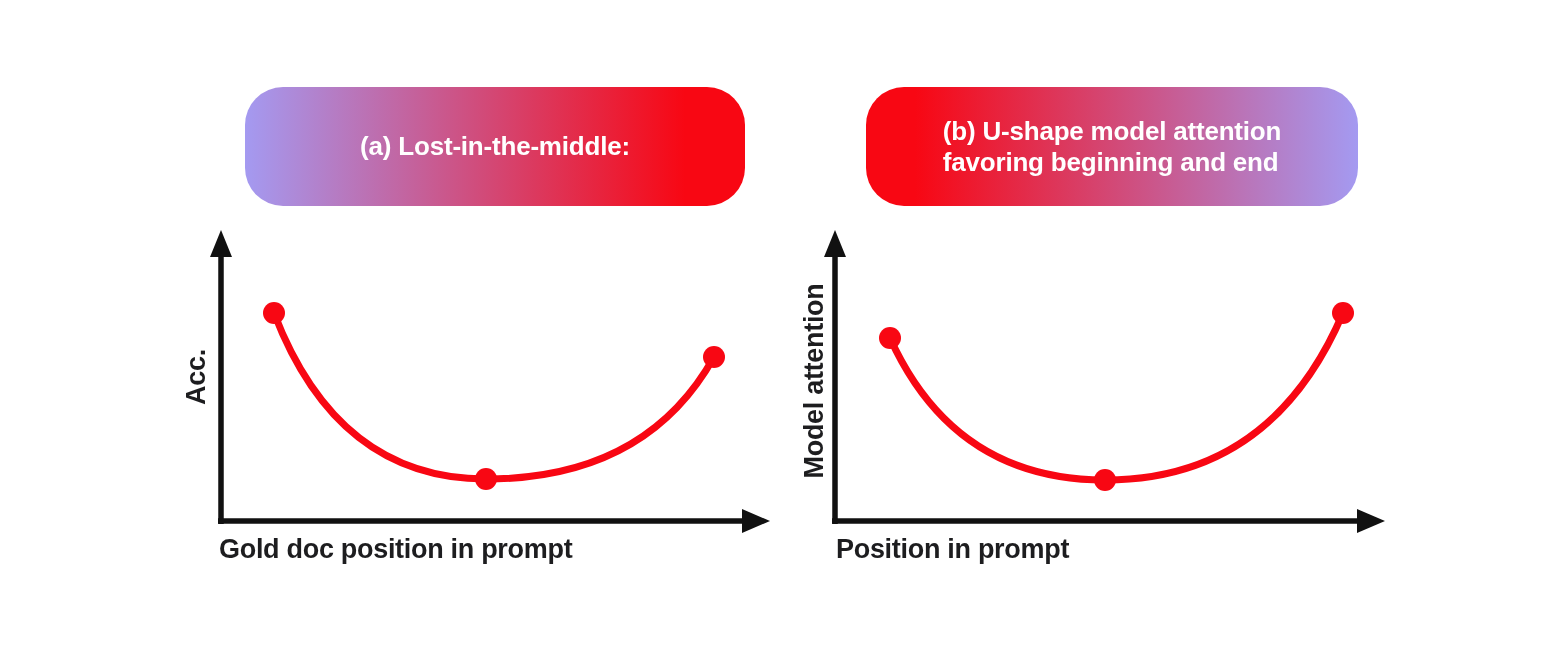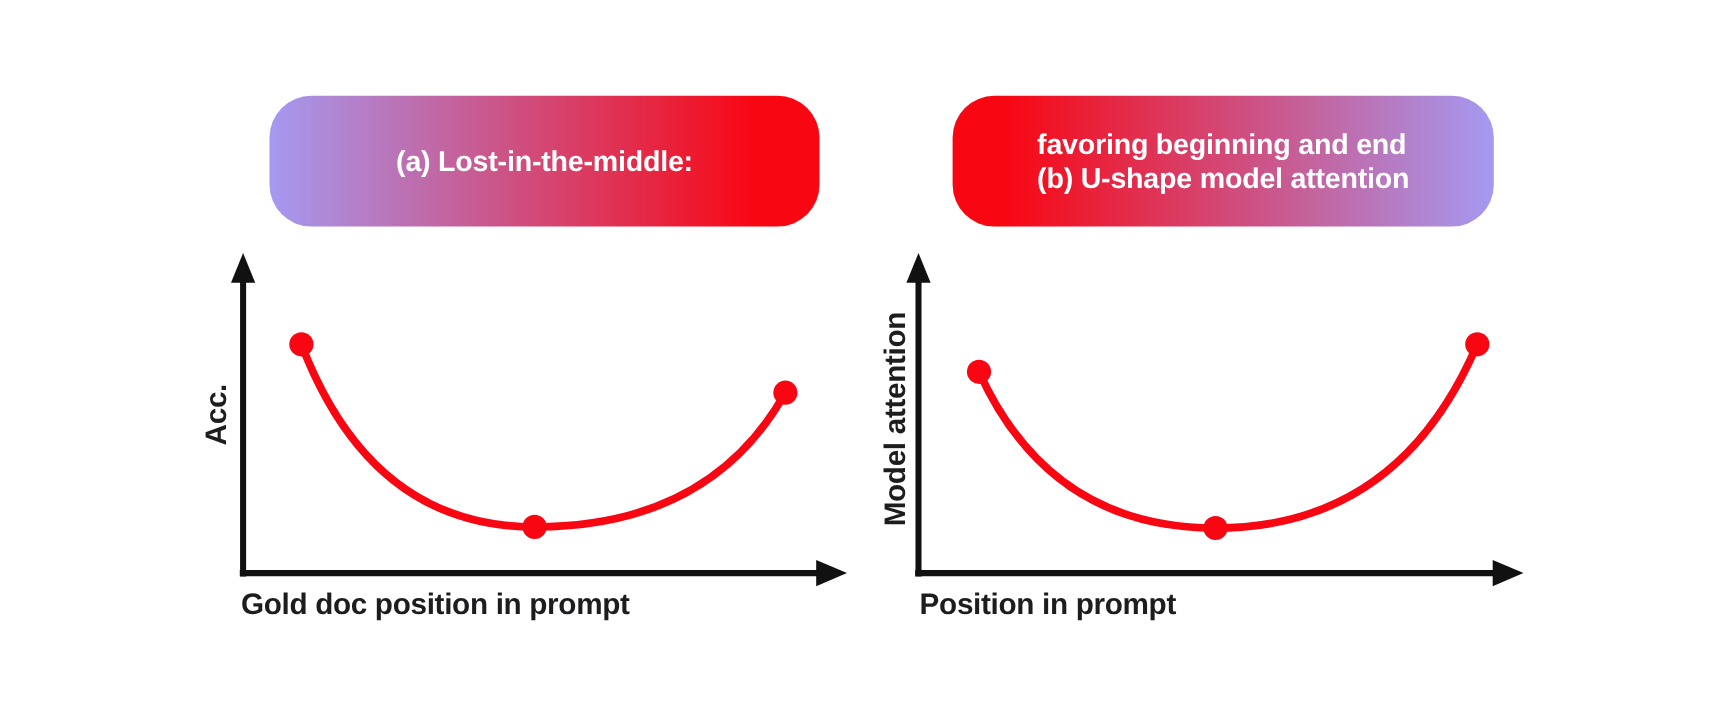--- a/index.html
+++ b/index.html
@@ -52,22 +52,22 @@
 <div class="canvas">
 
   <div class="badge badge-a" style="background: linear-gradient(90deg, rgb(164, 154, 241) 0%, rgb(248, 7, 19) 88%);">
     <div class="badge-text">
       <span>(a) Lost-in-the-middle:</span>
     </div>
   </div>
 
   <div class="badge badge-b" style="background: linear-gradient(90deg, rgb(248, 7, 19) 10%, rgb(164, 154, 241) 100%);">
     <div class="badge-text">
+      <span>(b) U-shape model attention</span>
       <span>favoring beginning and end</span>
-      <span>(b) U-shape model attention</span>
     </div>
   </div>
 
   <svg id="chart-a" class="chart-svg" viewBox="130 220 640 370">
     <line class="axis" x1="193" y1="524" x2="193" y2="252"></line>
     <polygon class="arrow" points="193,230 182,257 204,257"></polygon>
     <line class="axis" x1="190" y1="521" x2="720" y2="521"></line>
     <polygon class="arrow" points="742,521 714,509 714,533"></polygon>
     <path class="curve" d="M 246 313 Q 309.6 479 458 479 Q 617.6 479 686 357" stroke="#f80713"></path>
     <g>

